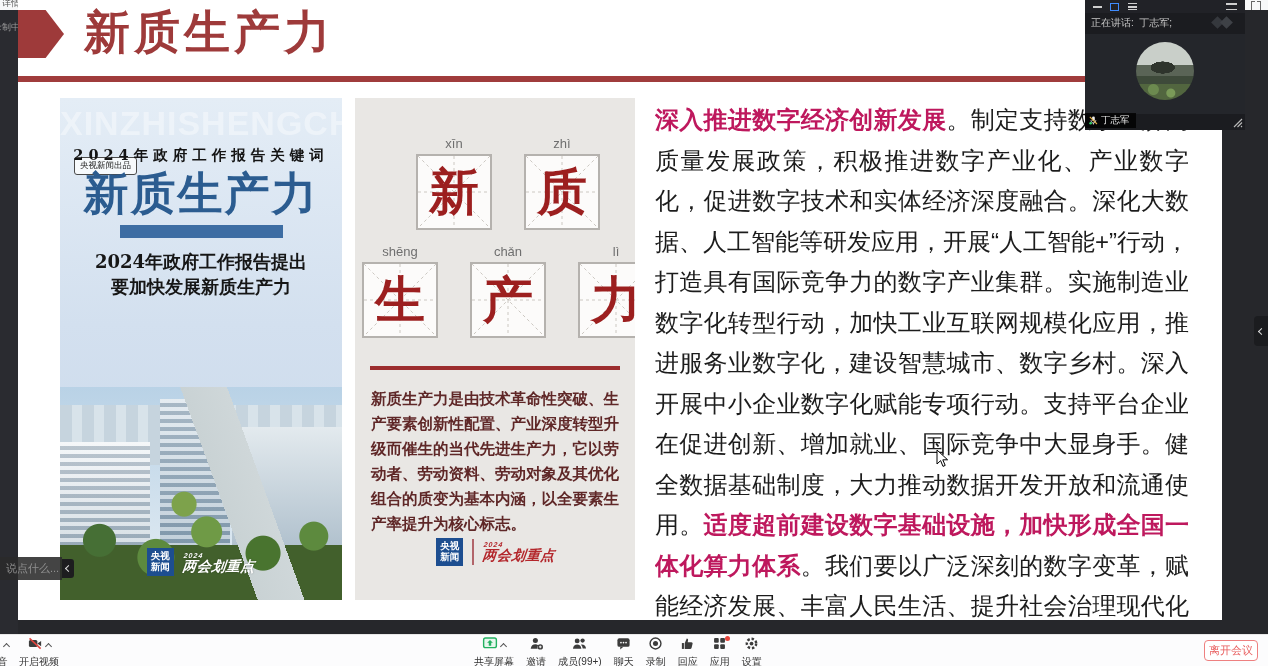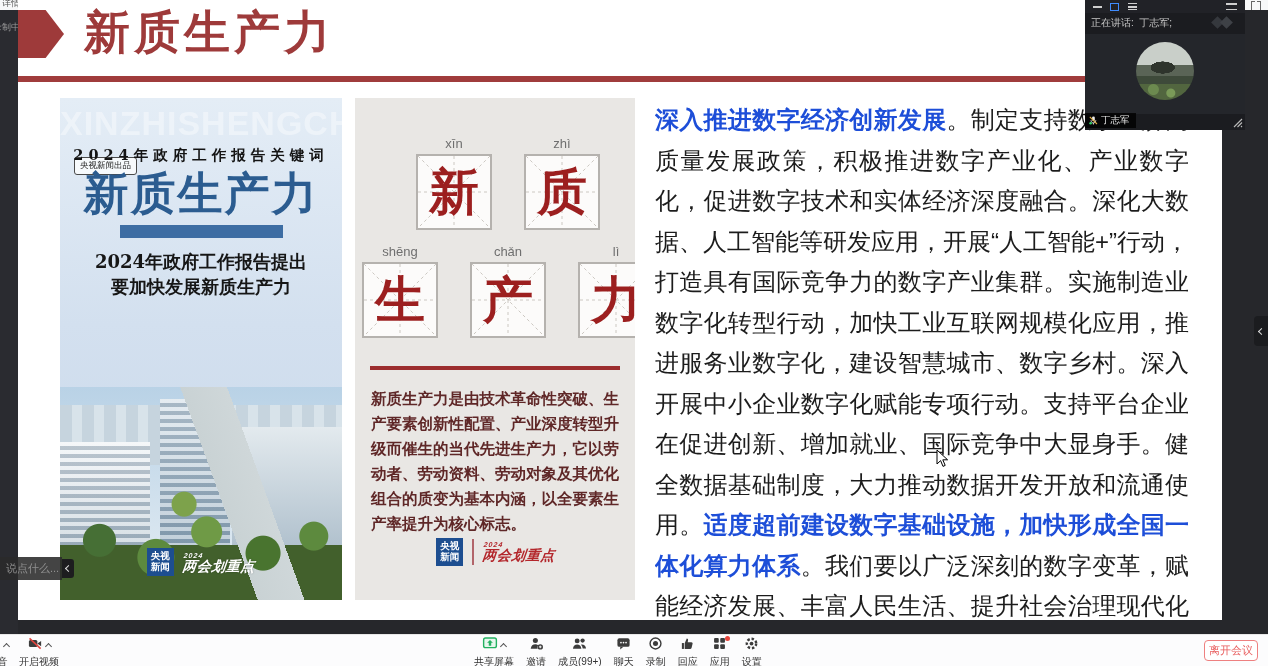--- a/index.html
+++ b/index.html
@@ -105,21 +105,21 @@
     font-family:"DejaVu Serif",serif; font-weight:bold; font-size:50px; color:#9c1f1f; }
   #mid-dline { left:15px; top:268px; width:250px; height:3px;
     border-top:2.5px solid #9c2e2e; border-bottom:2.5px solid #9c2e2e; }
   #mid-para { left:16px; top:288px; width:248px; font-family:"DejaVu Serif",serif; font-weight:bold;
     font-size:15.5px; line-height:25px; color:#5f2727; text-align:justify; }
   #mid-logos { top:440px; }
 
   
   #right-text { left:637px; top:100px; width:534px; height:524px; font-size:24px; line-height:40.5px;
     text-align:justify; color:#1c1c1c; overflow:hidden; }
-  #right-text .seg-red { color:#1d4ed8; font-weight:bold; }
+  #right-text .seg-red { color:#be185d; font-weight:bold; }
 
   
   #chat-bar { left:0; top:557px; width:62px; height:23px; background:rgba(42,42,42,.88);
     color:#8f8f8f; font-size:11px; line-height:23px; padding-left:6px; white-space:nowrap; overflow:hidden; }
   #chat-collapse { left:62px; top:559px; width:12px; height:19px; background:#1d1d1f;
     border-radius:0 3px 3px 0; display:flex; align-items:center; justify-content:center; }
   .arr-left { width:5px; height:5px; border-left:1.5px solid #ddd; border-bottom:1.5px solid #ddd;
     transform:rotate(45deg); }
 
   

